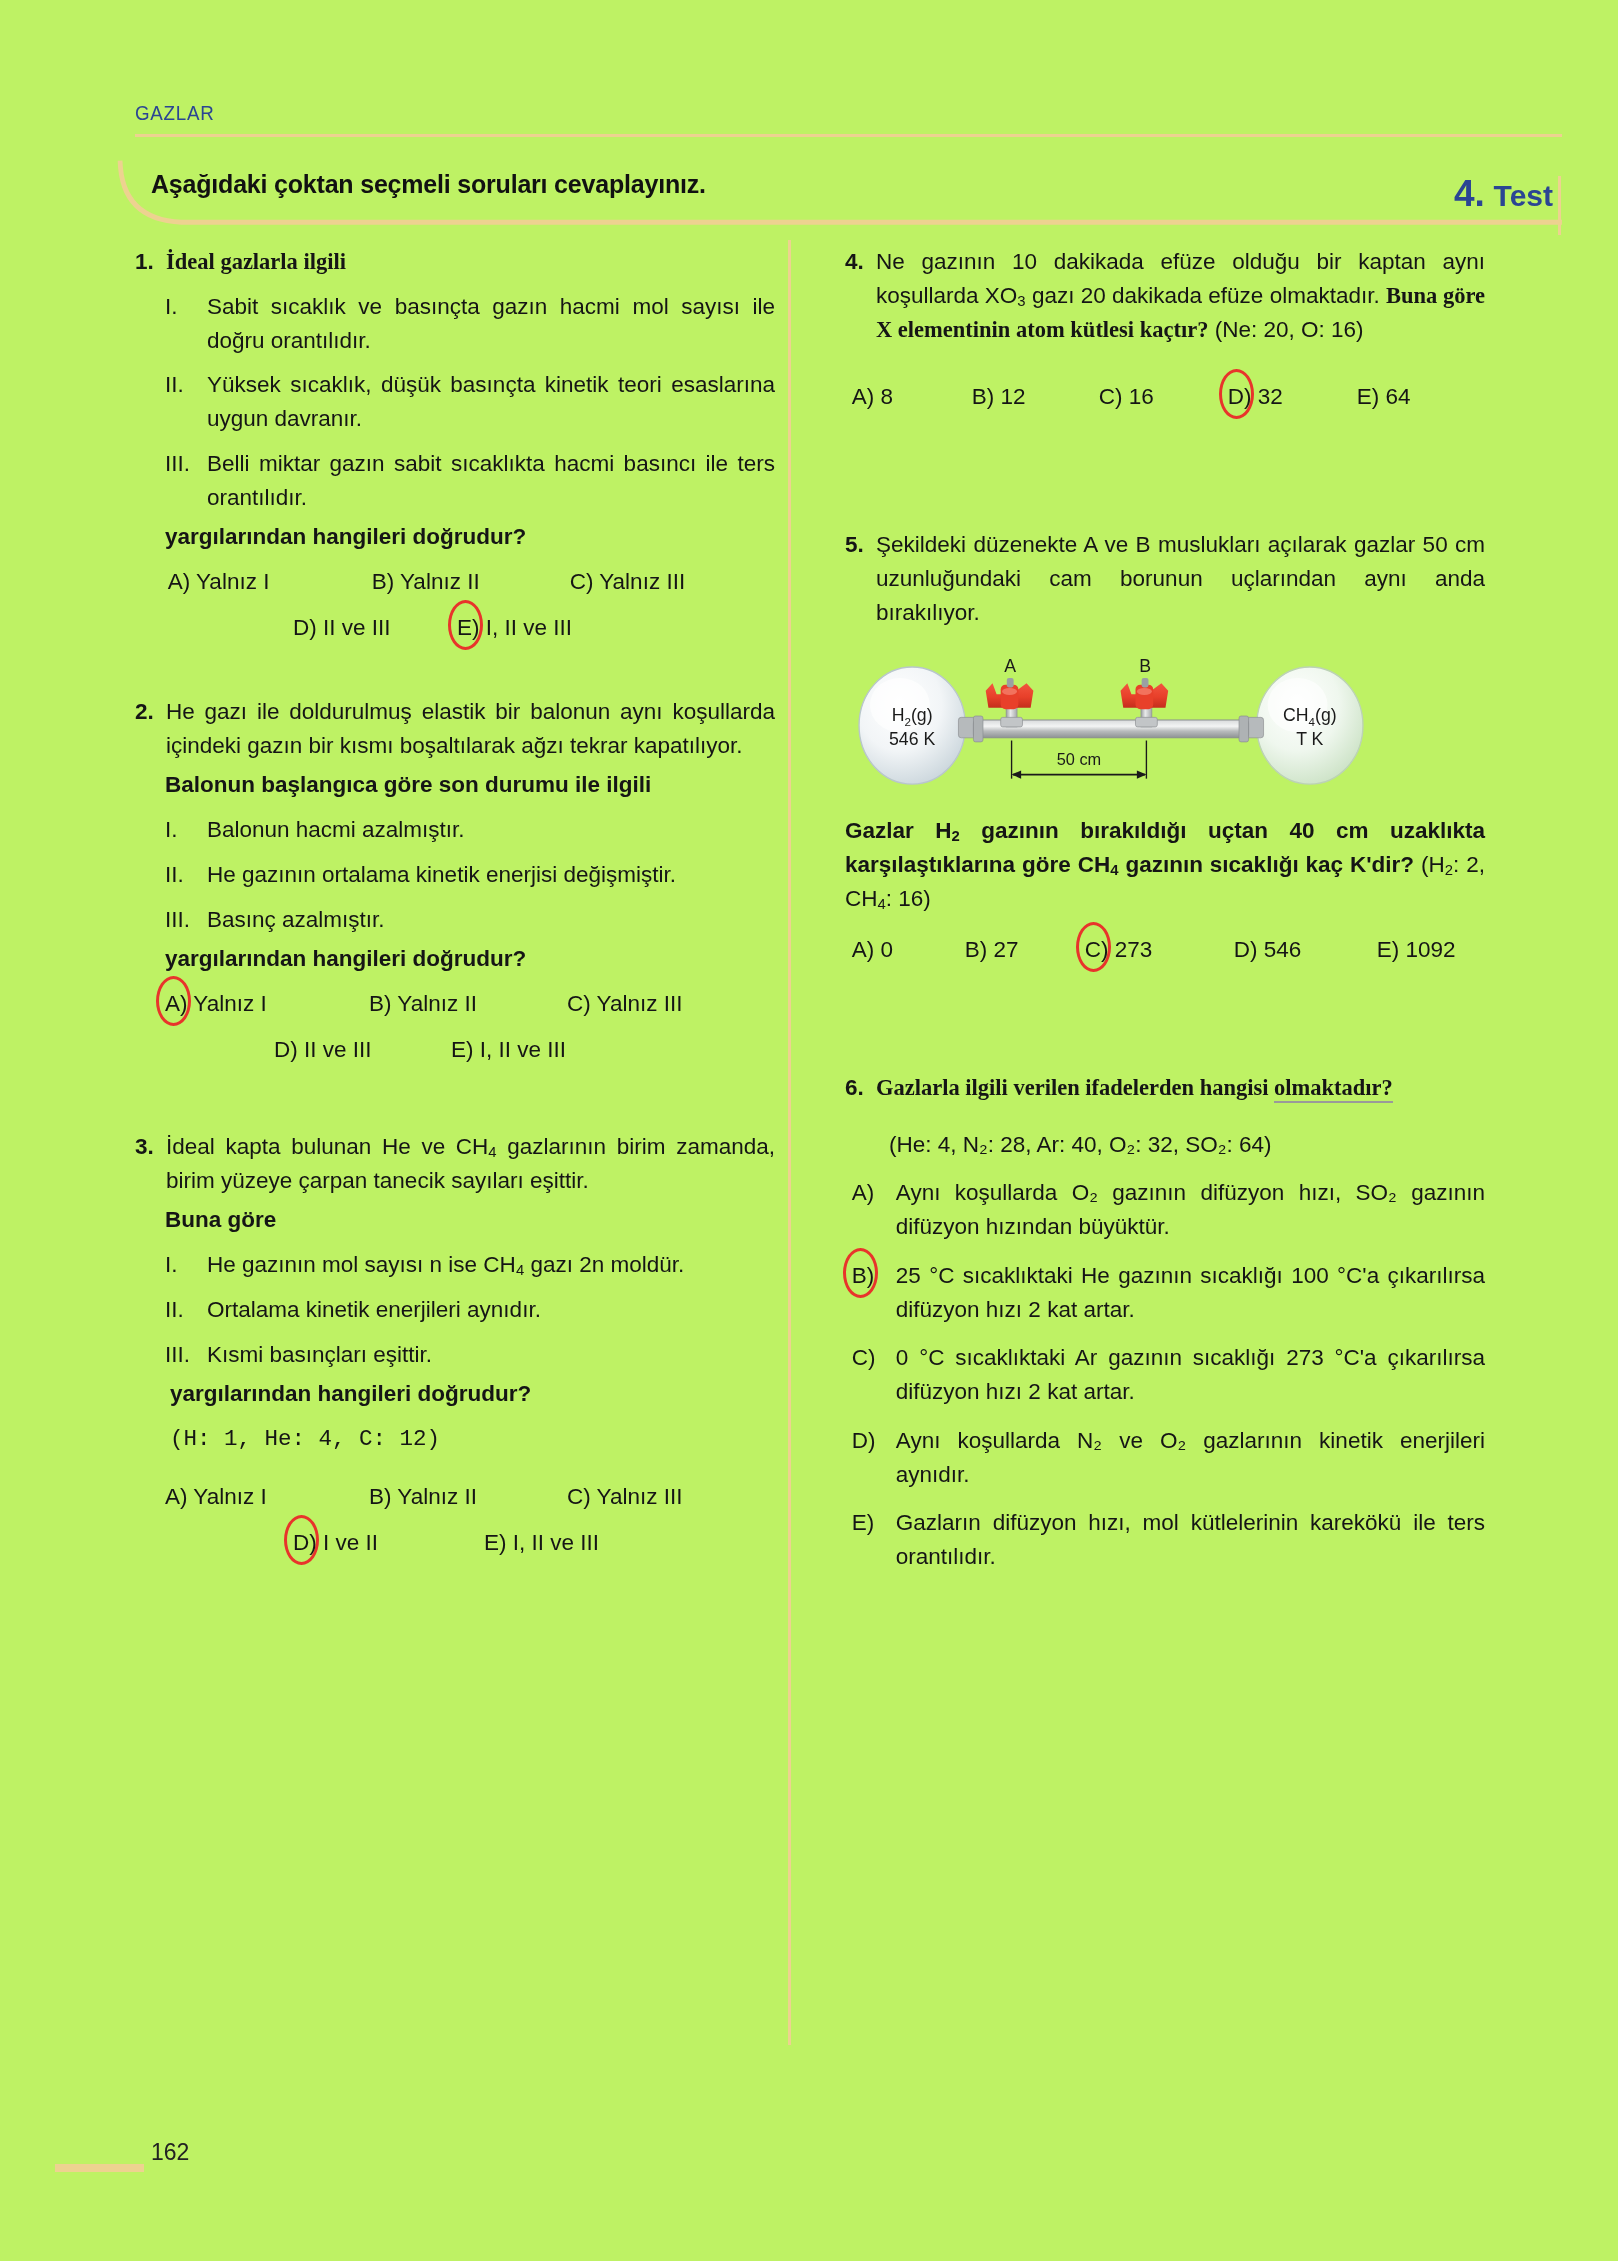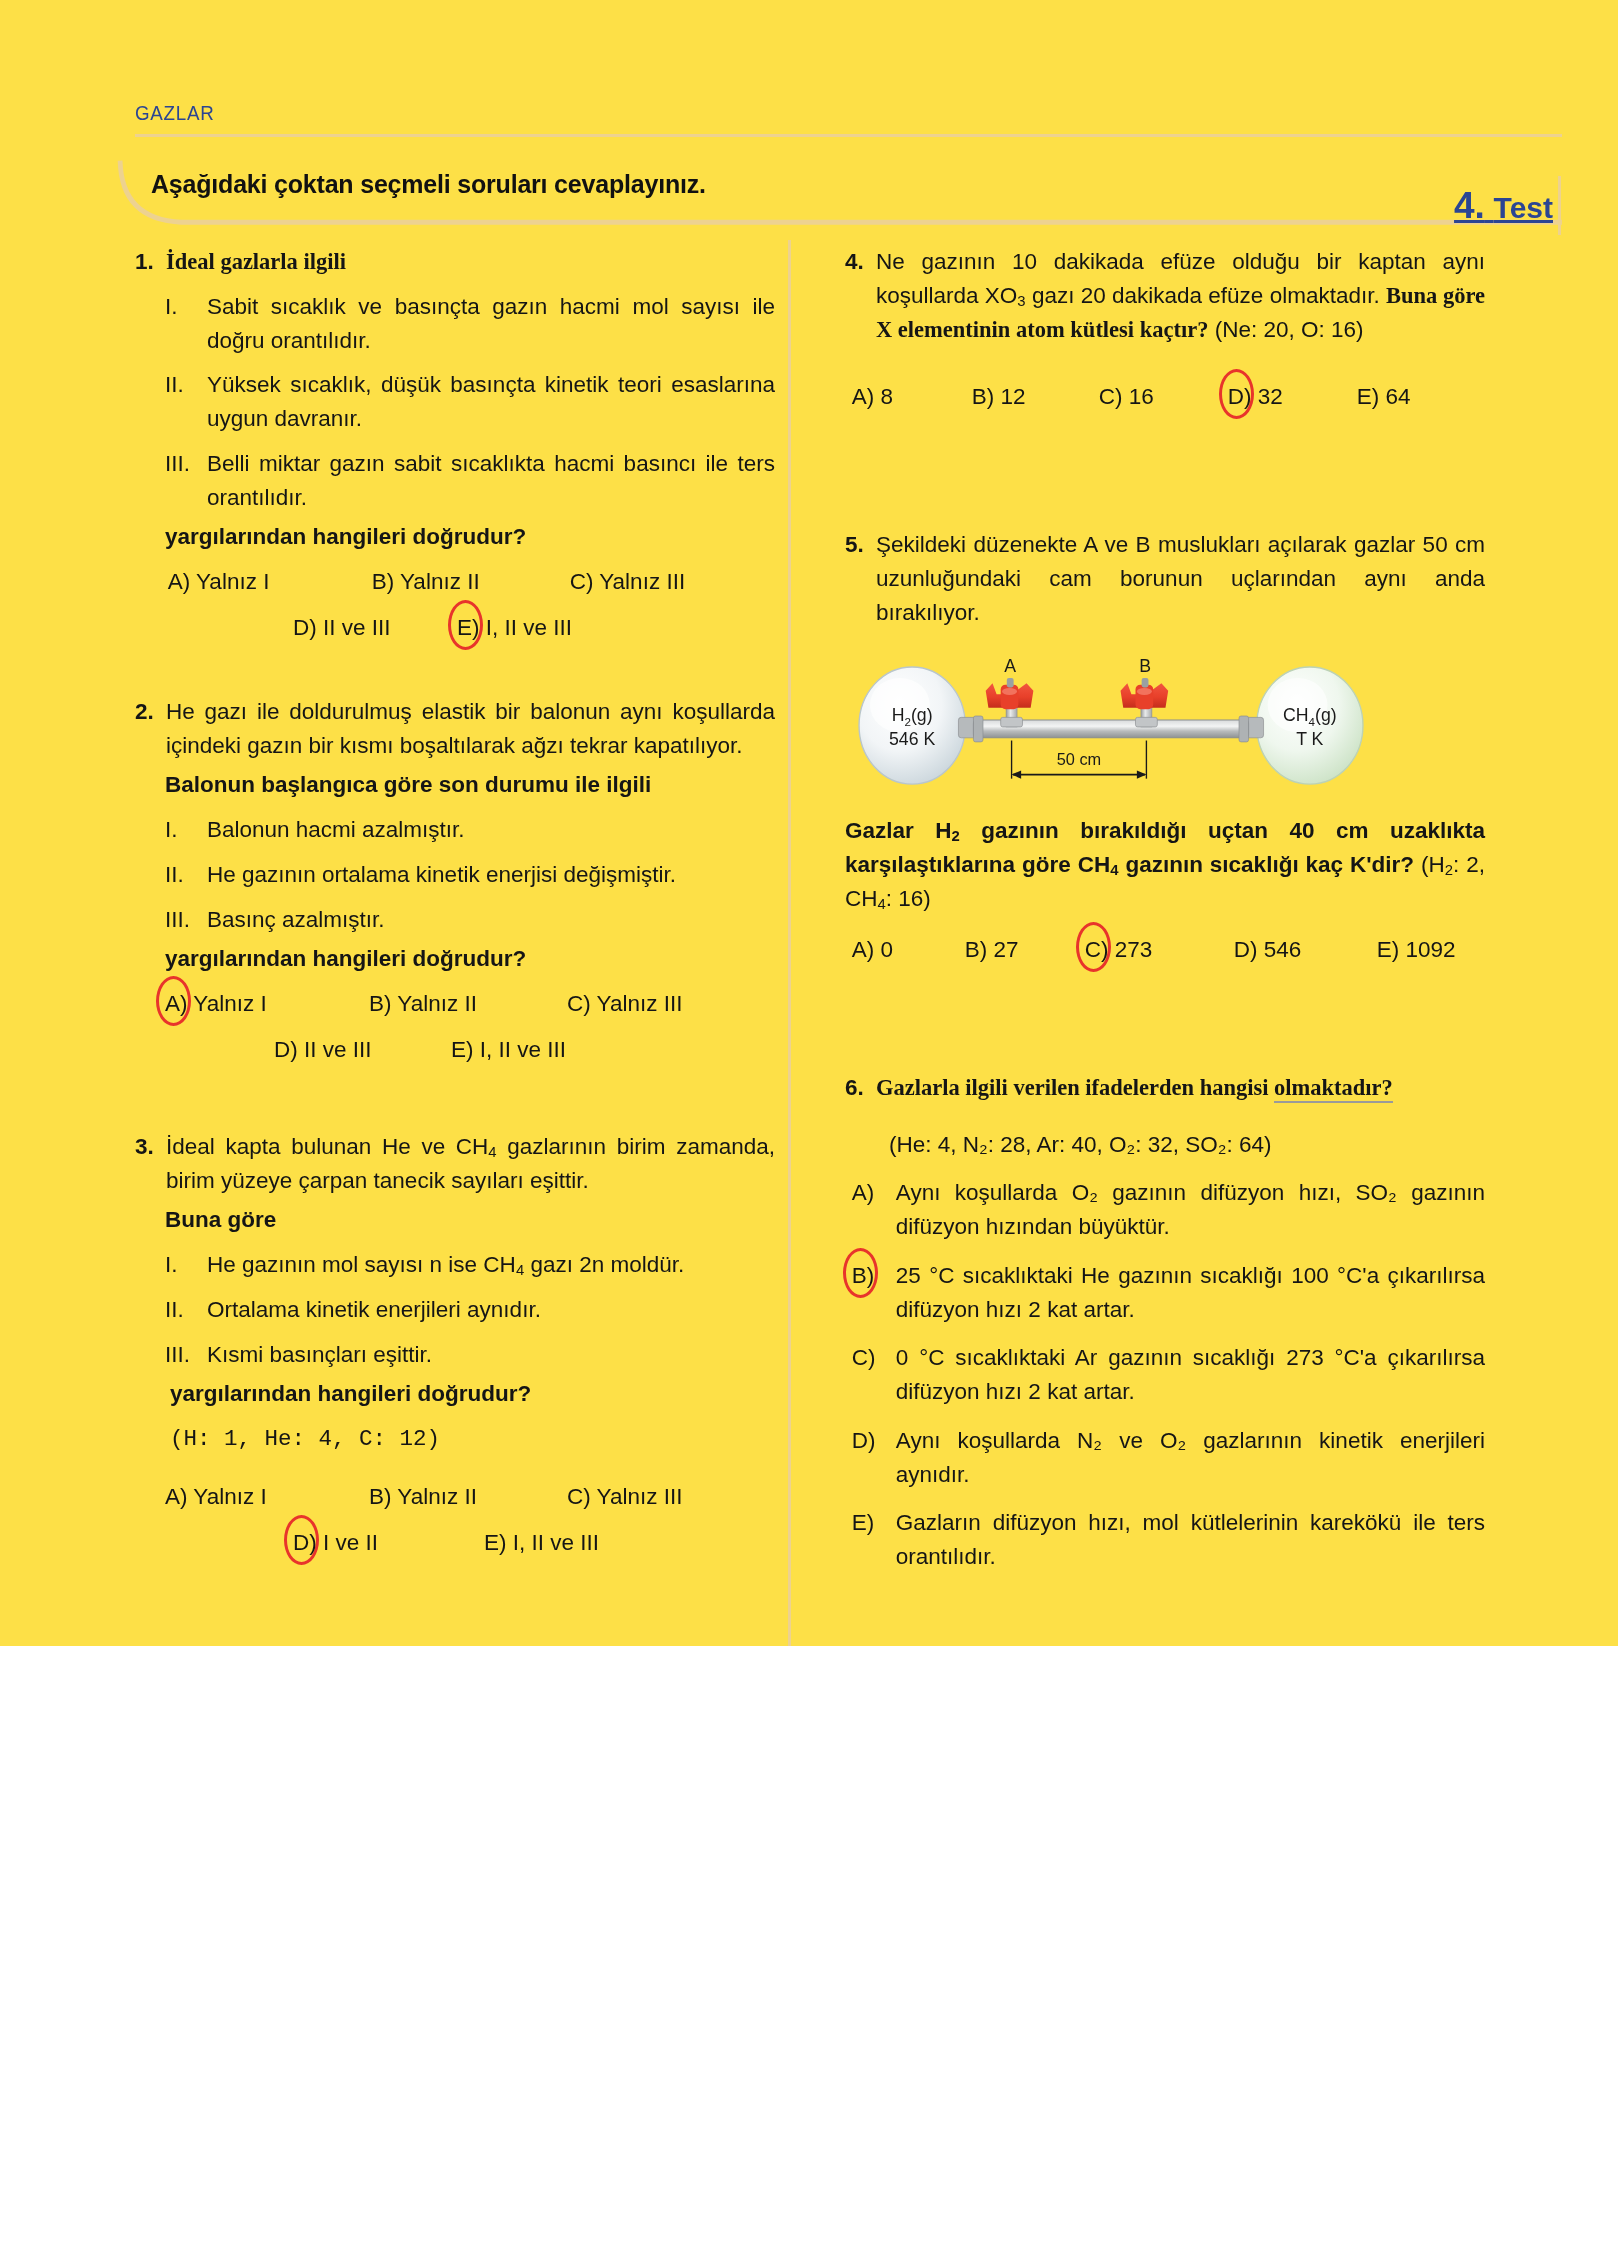--- a/index.html
+++ b/index.html
@@ -7,22 +7,22 @@
     padding: 0;
     background: #ffffff;
   }
   body {
     font-family: "Liberation Sans", sans-serif;
     color: #1a1a1a;
   }
   #page {
     position: relative;
     width: 1618px;
-    height: 1646px;
-    background: #fde047;
+    height: 2261px;
+    background: #bef264;
     overflow: hidden;
   }
 
   
   .chapter-label {
     position: absolute;
     left: 135px;
     top: 102px;
     font-size: 20.4px;
     letter-spacing: 0.8px;
@@ -55,27 +55,26 @@
     top: 170px;
     font-size: 25px;
     font-weight: bold;
     letter-spacing: -0.2px;
     color: #111111;
     white-space: nowrap;
   }
   .test-badge {
     position: absolute;
     right: 65px;
-    top: 185px;
+    top: 173px;
     font-size: 31px;
     color: #2b4593;
     font-weight: bold;
     letter-spacing: 0px;
     white-space: nowrap;
-    text-decoration: underline;
   }
   .test-badge .num { font-size: 37px; }
   .test-badge .word { font-size: 30px; }
 
   
   .badge-edge {
     position: absolute;
     right: 57px;
     top: 176px;
     width: 3.4px;

